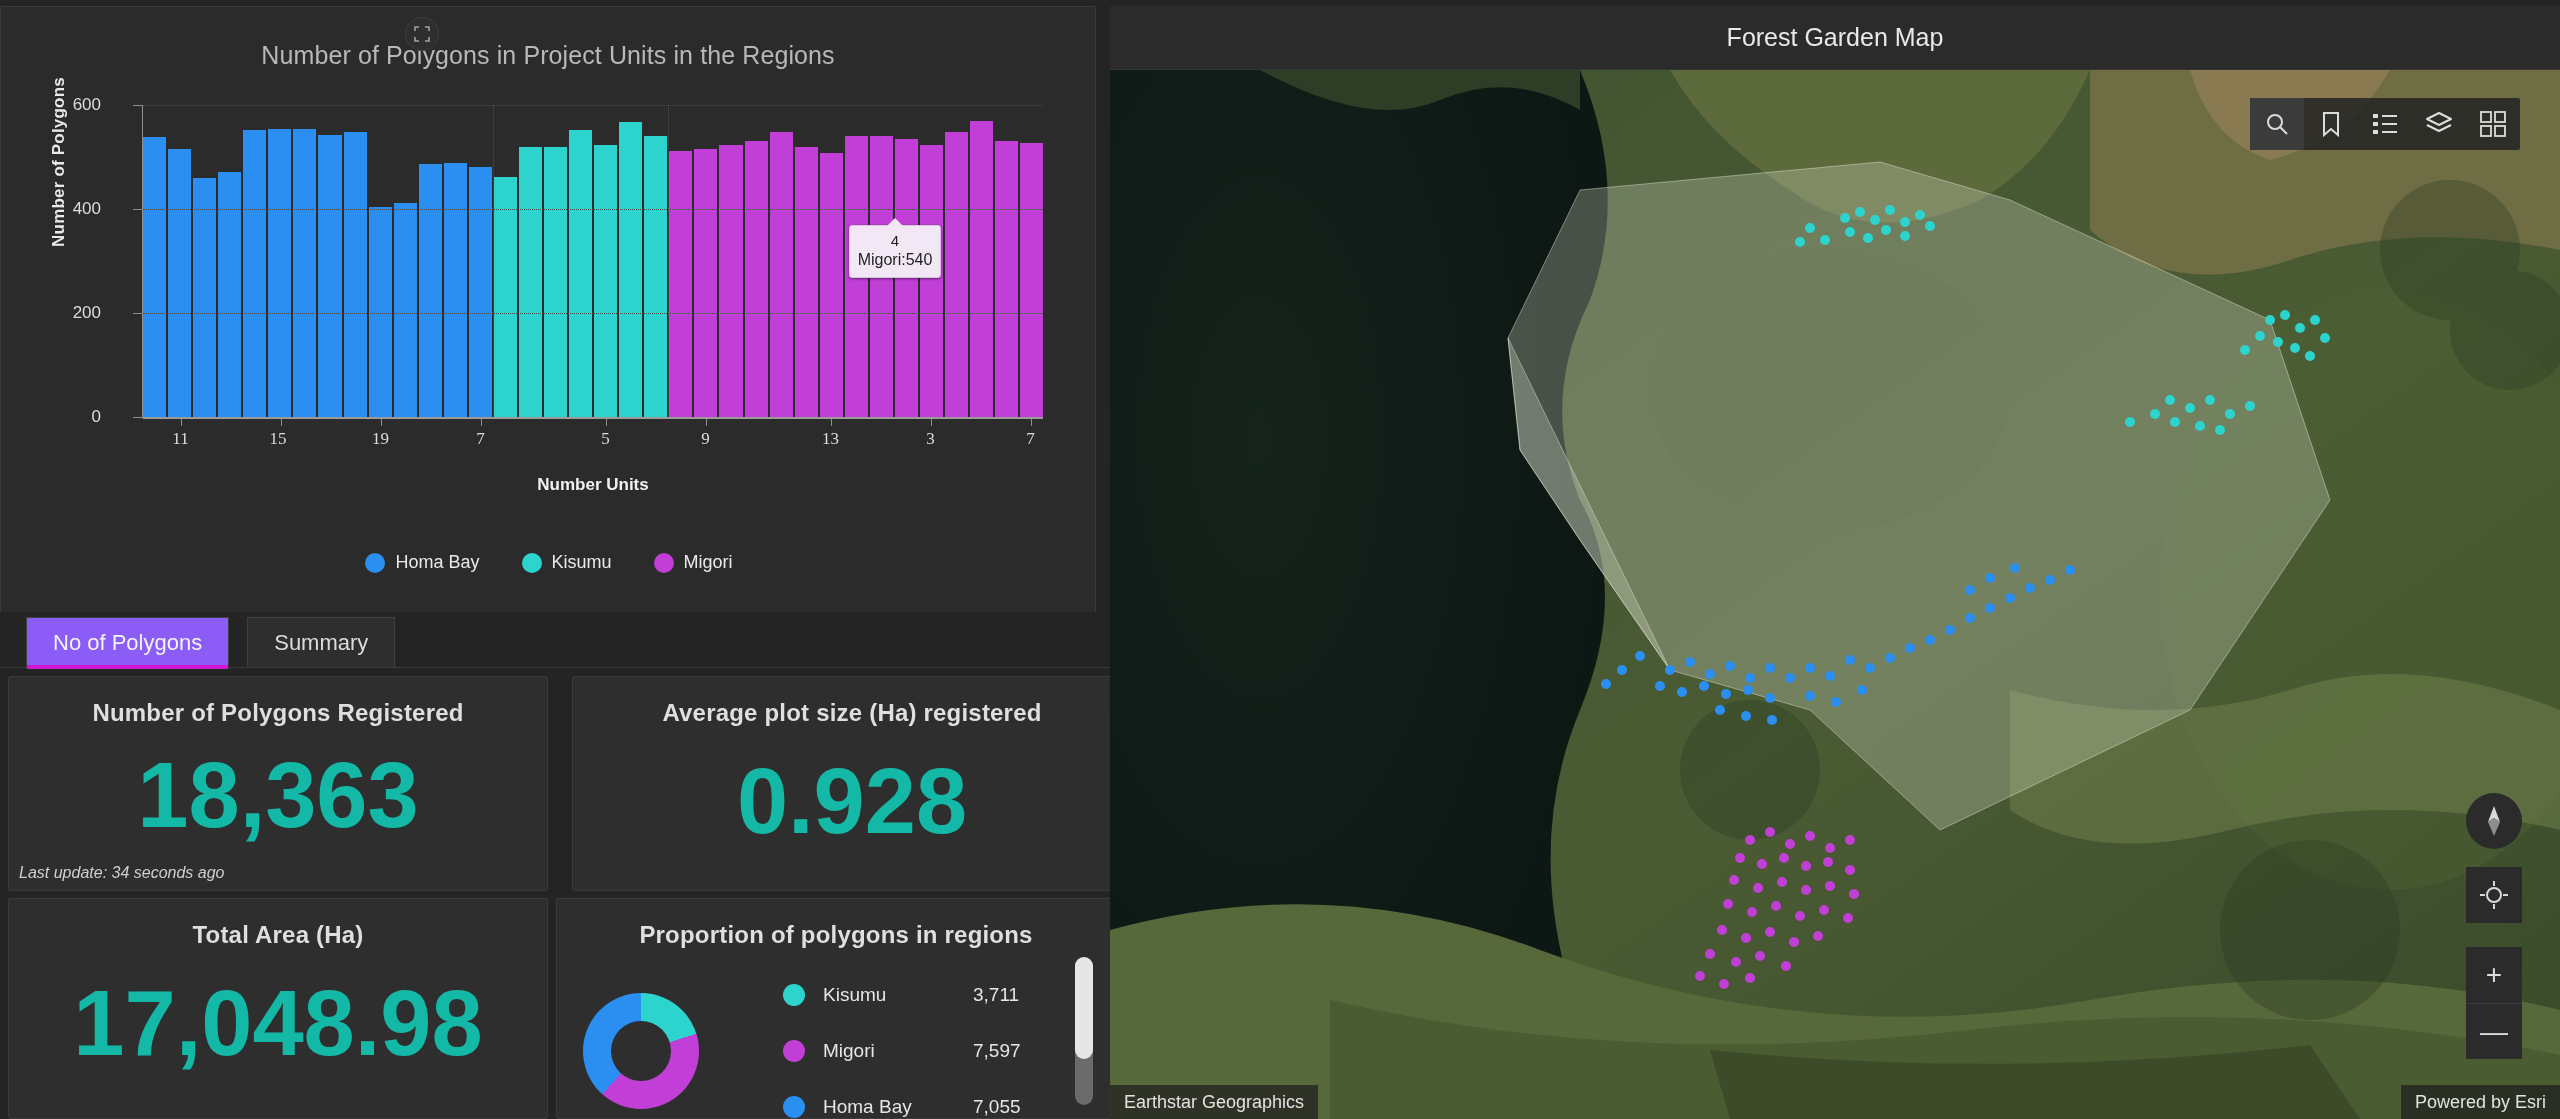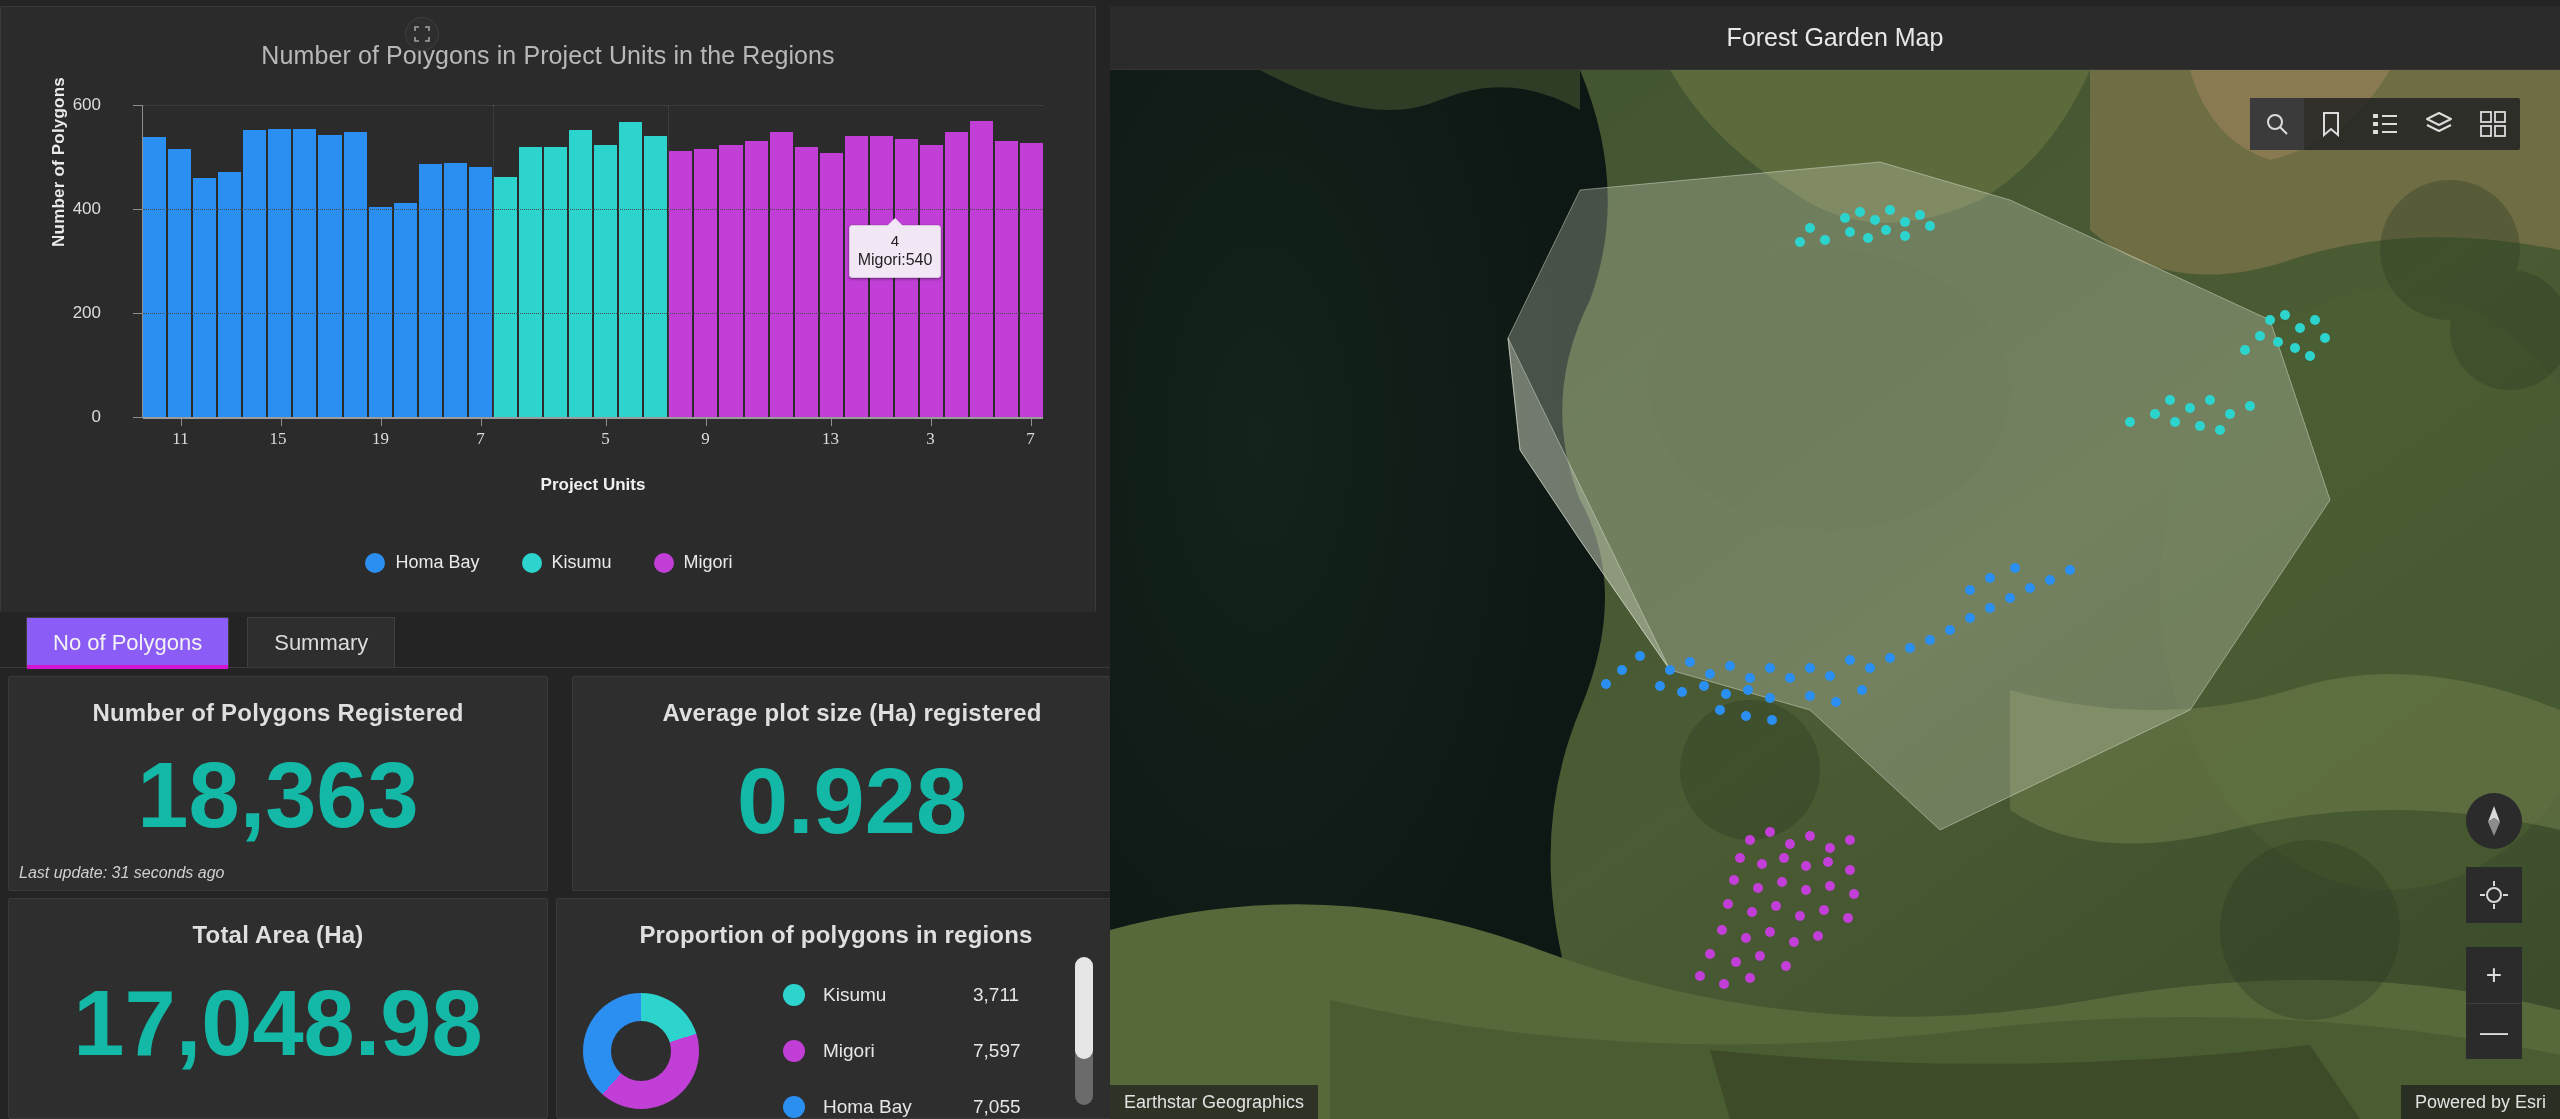--- a/index.html
+++ b/index.html
@@ -280,21 +280,21 @@
             <div class="xticklabel" style="left: 37.5px;">11</div>
             <div class="xticklabel" style="left: 135px;">15</div>
             <div class="xticklabel" style="left: 237.5px;">19</div>
             <div class="xticklabel" style="left: 337.5px;">7</div>
             <div class="xticklabel" style="left: 462.5px;">5</div>
             <div class="xticklabel" style="left: 562.5px;">9</div>
             <div class="xticklabel" style="left: 687.5px;">13</div>
             <div class="xticklabel" style="left: 787.5px;">3</div>
             <div class="xticklabel" style="left: 887.5px;">7</div>
           </div>
-        <div class="xaxis-title">Project Units</div>
+        <div class="xaxis-title">Number Units</div>
 
         <div class="tooltip">
           <div class="t1">4</div>
           <div class="t2">Migori:540</div>
         </div>
       <div class="gridline" style="top: 340px; left: 142px; width: 900px; border-top: 2px solid rgb(154, 154, 154);"></div>
           <div class="axis-line" style="left: 132px; top: 340px; width: 10px; height: 1px;"></div>
           <div class="gridline" style="top: 236px; left: 142px; width: 900px;"></div>
           <div class="axis-line" style="left: 132px; top: 236px; width: 10px; height: 1px;"></div>
           <div class="gridline" style="top: 132px; left: 142px; width: 900px;"></div>
@@ -337,21 +337,21 @@
         <div class="tab">
           <span>Summary</span>
         </div>
       </div>
 
     <div class="cards">
 
       <div class="card" id="card-count">
         <div class="card-title">Number of Polygons Registered</div>
         <div class="card-value">18,363</div>
-        <div class="card-foot">Last update: 31 seconds ago</div>
+        <div class="card-foot">Last update: 34 seconds ago</div>
       </div>
 
       <div class="card" id="card-avg">
         <div class="card-title">Average plot size (Ha) registered</div>
         <div class="card-value">0.928</div>
       </div>
 
       <div class="card" id="card-area">
         <div class="card-title">Total Area (Ha)</div>
         <div class="card-value">17,048.98</div>

